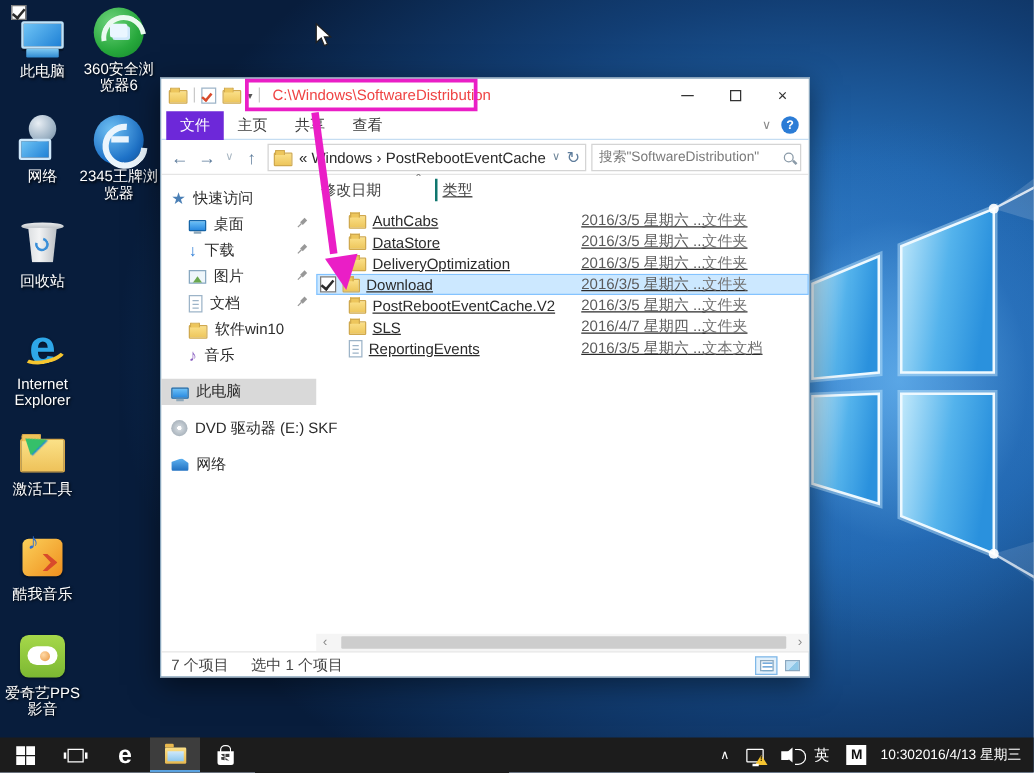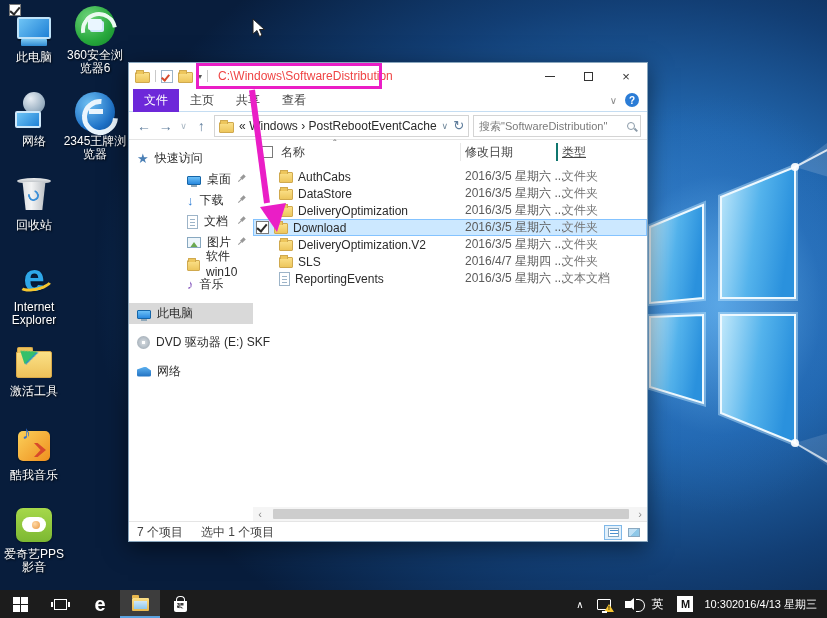--- a/index.html
+++ b/index.html
@@ -113,21 +113,21 @@
   .addr-refresh { color:#5f7d9c; font-size:13px; }
   .searchbox { width:170px; height:22px; border:1px solid #d4d4d4; display:flex; align-items:center; padding:0 5px; background:#fff; }
   .searchbox input { flex:1; border:none; outline:none; font-size:11px; color:#444; font-family:inherit; width:100%; }
   .searchbox input::placeholder { color:#7a7a7a; opacity:1; }
   .magnifier { width:8px; height:8px; border:1.5px solid #8a9aa8; border-radius:50%; position:relative; flex:none; }
   .magnifier::after { content:""; position:absolute; left:6px; top:6px; width:4px; height:1.5px; background:#8a9aa8; transform:rotate(45deg); }
 
   .content { display:flex; height:381px; }
   .sidebar { width:124px; padding-top:8px; flex:none; font-size:12px; color:#2b2b2b; }
   .side-item { height:21px; display:flex; align-items:center; gap:6px; padding-left:8px; position:relative; }
-  .side-item.level2 { padding-left:22px;margin-left:36px; }
+  .side-item.level2 { padding-left:22px; }
   .side-item.selected { background:#d9d9d9; }
   .side-sec { margin-top:8px; }
   .pinglyph { position:absolute; right:7px; top:5px; width:9px; height:9px; transform:rotate(45deg); opacity:.6; }
   .pinglyph::before { content:""; position:absolute; left:3px; top:0; width:3px; height:5px; background:#555; }
   .pinglyph::after { content:""; position:absolute; left:4px; top:5px; width:1px; height:4px; background:#555; }
   .star { color:#4a7fb5; font-size:13px; }
   .dl-arrow { color:#2b7cd6; font-weight:bold; font-size:13px; }
   .mon { width:14px; height:9px; background:linear-gradient(#6cc0f7,#2a8ae0); border:1px solid #1565a8; border-radius:1px; position:relative; margin-top:2px; flex:none; }
   .mon::after { content:""; position:absolute; bottom:-3px; left:3px; width:6px; height:2px; background:#8fa8ba; }
   .docico { width:11px; height:14px; background:#fff; border:1px solid #9db4c8; position:relative; flex:none; }
@@ -142,21 +142,21 @@
   .cloudico::before { content:""; position:absolute; left:3px; top:-4px; width:8px; height:8px; border-radius:50%; background:#0a4fa8; }
   .dvdico { width:13px; height:13px; border-radius:50%; background:radial-gradient(circle, #fff 18%, #cdd4da 20%, #aab4bd 70%, #8f9aa4); flex:none; }
   .netico { width:14px; height:10px; background:linear-gradient(#5db0ef,#1f6fc0); border-radius:2px; position:relative; flex:none; clip-path:polygon(0 30%,60% 0,100% 40%,100% 100%,0 100%); }
 
   .filepane { flex:1; position:relative; font-size:12px; color:#2b2b2b; }
   .lheader { display:flex; align-items:center; height:24px; color:#444; position:relative; }
   .lh-name { width:208px; display:flex; align-items:center; gap:8px; padding-left:8px; border-right:1px solid #e8e8e8; height:18px; }
   .lh-date { width:97px; padding-left:4px; border-right:2px solid #0f766e; height:18px; line-height:18px; }
   .lh-type { padding-left:4px; height:18px; line-height:18px; text-decoration:underline; }
   .sortmark { position:absolute; left:80px; top:-2px; color:#777; font-size:11px; }
-  .lrows { margin-top:4px; }
+  .lrows { margin-top:4px;text-decoration:underline; }
   .lrow { display:flex; align-items:center; height:17px; }
   .lrow.selected { background:#cce8ff; box-shadow:0 0 0 1px #84c3ff inset; }
   .cell-name { width:208px; display:flex; align-items:center; gap:5px; padding-left:8px; }
   .cell-name .spacer { width:13px; flex:none; }
   .rowchk { width:13px; height:13px; flex:none; }
   .cell-date { width:97px; color:#5a5a5a; padding-left:4px; white-space:nowrap; }
   .cell-type { color:#737373; padding-left:4px; white-space:nowrap; }
   .sfold { width:14px; height:11px; background:linear-gradient(#fbe088,#edc65c); border:1px solid #d0a94e; border-radius:1px; position:relative; margin-top:2px; flex:none; }
   .sfold::before { content:""; position:absolute; top:-3px; left:0; width:6px; height:3px; background:#edc65c; border:1px solid #d0a94e; border-bottom:none; }
 
@@ -365,30 +365,30 @@
         <span class="mon"></span>
         <span>桌面</span>
         <span class="pinglyph"></span>
       </div>
       <div class="side-item level2">
         <span class="dl-arrow">↓</span>
         <span>下载</span>
         <span class="pinglyph"></span>
       </div>
       <div class="side-item level2">
+        <span class="picico"></span>
+        <span>图片</span>
+        <span class="pinglyph"></span>
+      </div>
+      <div class="side-item level2">
         <span class="docico"></span>
         <span>文档</span>
         <span class="pinglyph"></span>
       </div>
       <div class="side-item level2">
-        <span class="picico"></span>
-        <span>图片</span>
-        <span class="pinglyph"></span>
-      </div>
-      <div class="side-item level2">
         <span class="fold"></span>
         <span>软件win10</span>
       </div>
       <div class="side-item level2">
         <span class="noteico">♪</span>
         <span>音乐</span>
       </div>
       <div class="side-item side-sec selected">
         <span class="mon"></span>
         <span>此电脑</span>
@@ -399,24 +399,20 @@
       </div>
       <div class="side-item side-sec">
         <span class="netico"></span>
         <span>网络</span>
       </div>
     </div>
 
     <div class="filepane">
       <div class="lheader">
         <span class="sortmark">ˆ</span>
-        <div class="lh-name">
-          <span class="chk"></span>
-          <span>名称</span>
-        </div>
         <div class="lh-date">修改日期</div>
         <div class="lh-type">类型</div>
       </div>
 
       <div class="lrows">
         <div class="lrow">
           <div class="cell-name">
               <span class="spacer"></span>
               <span class="sfold"></span>
               <span>AuthCabs</span>
@@ -448,21 +444,21 @@
               <span class="sfold"></span>
               <span>Download</span>
             </div>
           <div class="cell-date">2016/3/5 星期六 ...</div>
           <div class="cell-type">文件夹</div>
         </div>
         <div class="lrow">
           <div class="cell-name">
               <span class="spacer"></span>
               <span class="sfold"></span>
-              <span>DeliveryOptimization.V2</span>
+              <span>PostRebootEventCache.V2</span>
             </div>
           <div class="cell-date">2016/3/5 星期六 ...</div>
           <div class="cell-type">文件夹</div>
         </div>
         <div class="lrow">
           <div class="cell-name">
               <span class="spacer"></span>
               <span class="sfold"></span>
               <span>SLS</span>
             </div>

